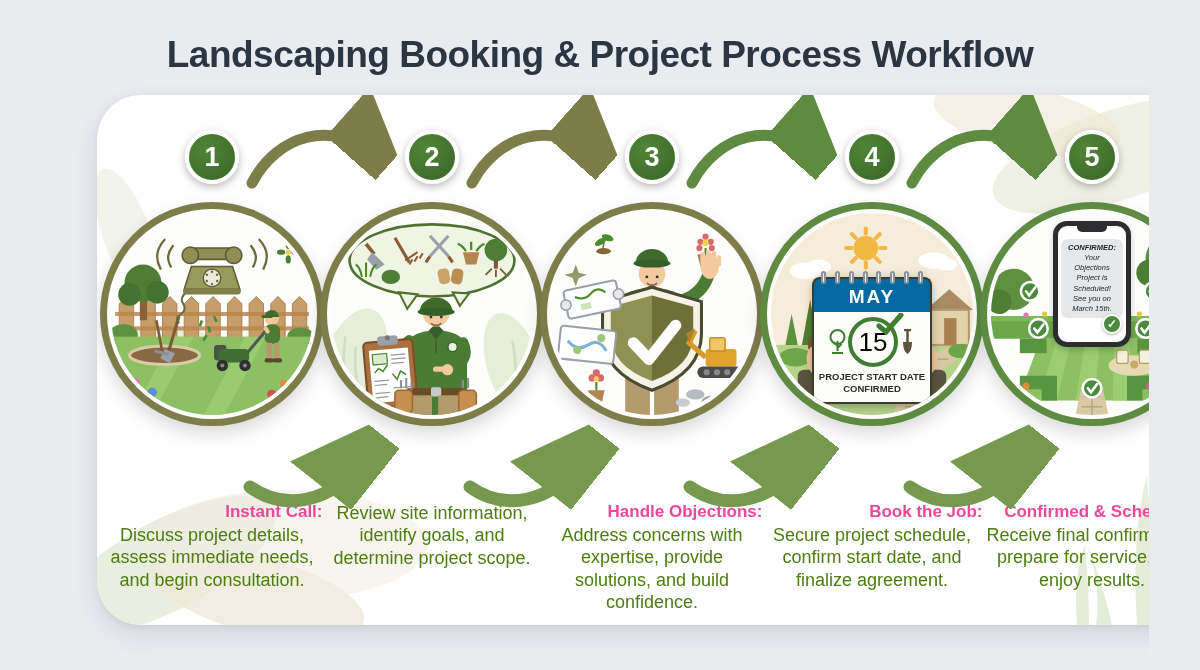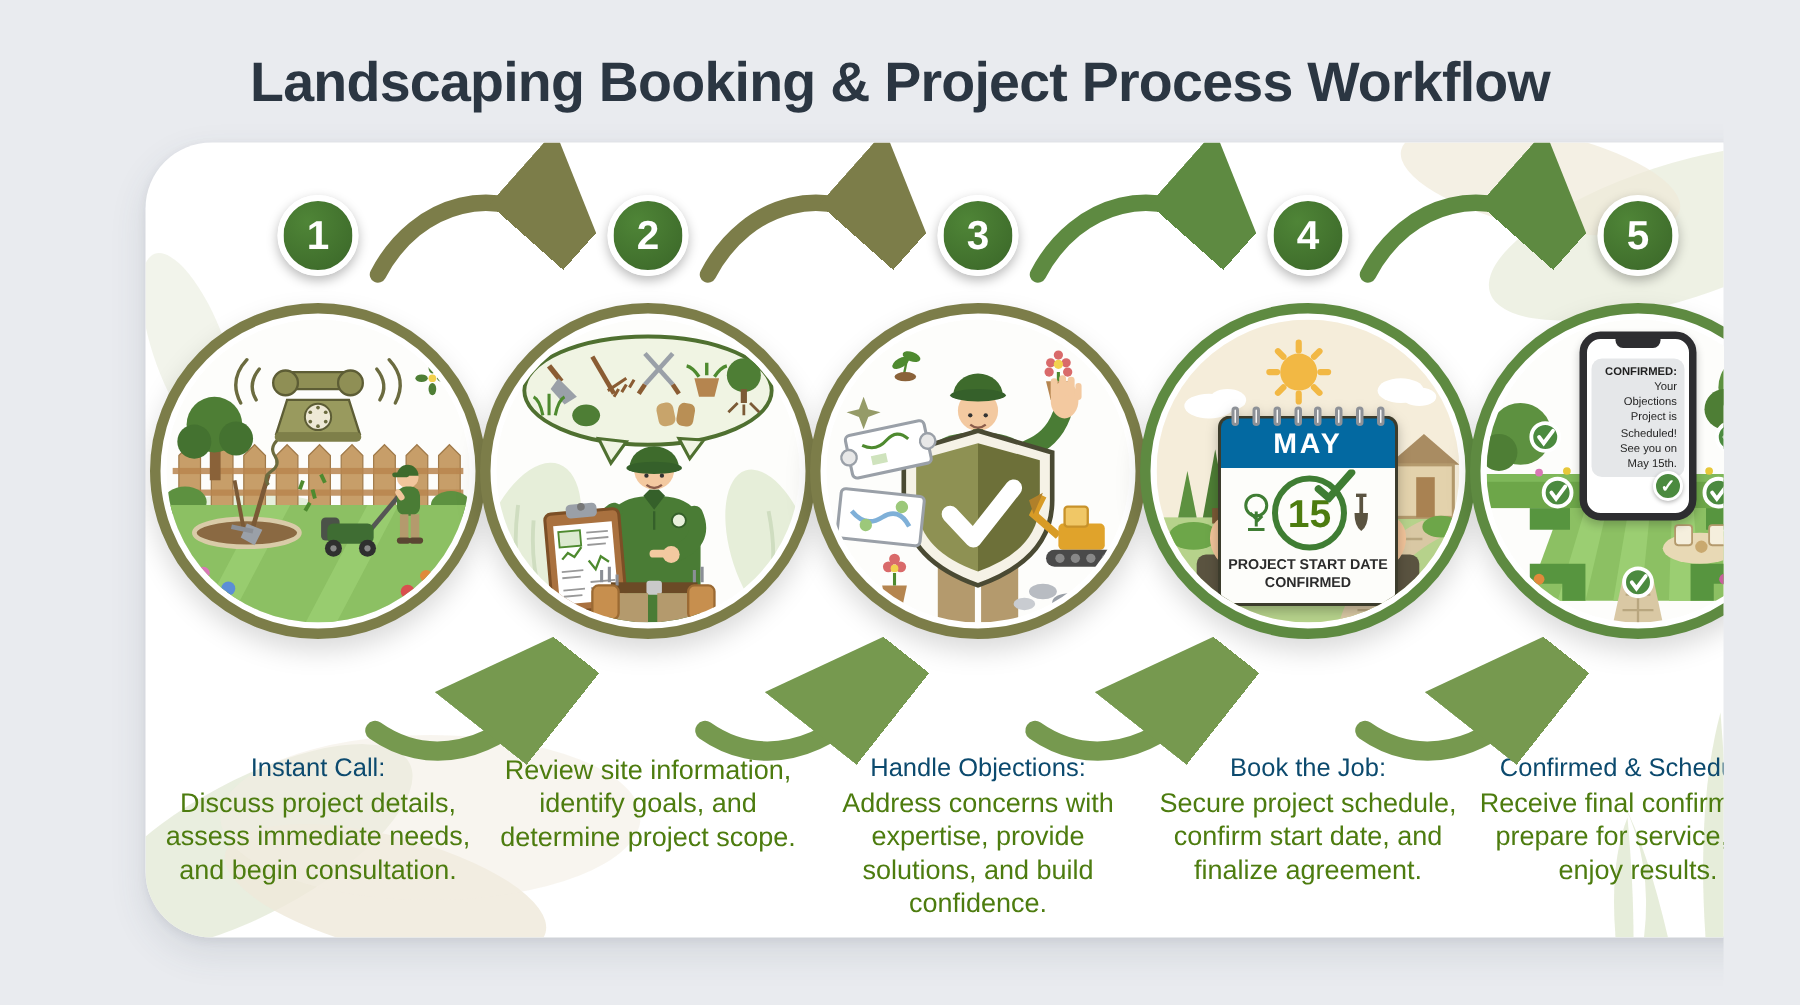--- a/index.html
+++ b/index.html
@@ -18,46 +18,46 @@
            border:4px solid #fff; box-shadow:0 3px 8px rgba(0,0,0,.28);
            color:#fff; font-size:27px; font-weight:bold;
            display:flex; align-items:center; justify-content:center; }
   .circle { position:relative; width:224px; height:224px; margin:18px auto 0; border-radius:50%;
             background:#fff; padding:4px; border:7px solid #7c7d49;
             box-shadow:0 8px 18px rgba(0,0,0,.15); }
   .circle.ring-green { border-color:#5e8a41; }
   .art { position:relative; width:202px; height:202px; border-radius:50%; overflow:hidden; background:#fdfdfb; }
   .art svg.scene { display:block; width:202px; height:202px; }
   .step-text { margin-top:76px; text-align:center; padding:0 2px; }
-  .step-heading { font-size:17px; font-weight:normal; color:#0c4a6e; }
+  .step-heading { font-size:17px; font-weight:bold; color:#ec4899;text-align:right; }
   .step-desc { font-size:18px; line-height:1.24; color:#4d7c0f; margin-top:2px; }
   .arrows { position:absolute; inset:0; z-index:5; pointer-events:none; }
   
   .calendar { position:absolute; left:50%; top:58px; transform:translateX(-50%); width:120px; z-index:3;
               filter:drop-shadow(0 3px 4px rgba(0,0,0,.25)); }
   .spiral { position:relative; z-index:2; display:flex; justify-content:space-between; padding:0 9px; margin-bottom:-7px; }
   .spiral span { width:5px; height:13px; border:2px solid #8d9197; border-radius:3px; background:#f5f5f5; }
   .cal-header { background:#0369a1; border:2px solid #3c3c2c; border-bottom:none; border-radius:8px 8px 0 0;
                 color:#fff; font-weight:bold; font-size:19px; letter-spacing:2px; text-align:center; padding:7px 0 4px; }
   .cal-body { background:#fdfdfa; border:2px solid #3c3c2c; border-top:none; border-radius:0 0 8px 8px;
               padding:5px 1px 6px; text-align:center; }
   .cal-mid { display:flex; align-items:center; justify-content:center; gap:2px; }
   .day-ring { position:relative; width:50px; height:50px; border:4px solid #3f7d33; border-radius:50%;
               display:flex; align-items:center; justify-content:center; flex:0 0 auto; }
-  .day { font-size:26px; font-weight:bold; color:#4d7c0f; }
+  .day { font-size:26px; font-weight:normal; color:#000000; }
   .day-check { position:absolute; top:-8px; right:-10px; }
   .cal-caption { margin-top:4px; font-weight:bold; font-size:9.5px; color:#2b2b2b; line-height:1.3; }
   
   .phone { position:absolute; left:50%; top:8px; transform:translateX(-50%); width:78px; height:126px;
            background:#fff; border:5px solid #2d2d30; border-radius:14px; z-index:3;
            box-shadow:0 3px 6px rgba(0,0,0,.2); }
   .notch { position:absolute; top:-1px; left:50%; transform:translateX(-50%); width:30px; height:7px;
            background:#2d2d30; border-radius:0 0 5px 5px; }
   .sms { margin:13px 3px 0; background:#e5e7e9; border-radius:7px; padding:4px 5px;
-         font-size:7.5px; line-height:1.35; color:#1f1f1f; text-align:right; }
+         font-size:7.5px; line-height:1.35; color:#1f1f1f; text-align:center;font-style:italic; }
   .sms .sms-line { display:block; }
   .sms .sms-heading { display:block; font-weight:bold; }
   .phone-check { position:absolute; right:4px; bottom:8px; width:20px; height:20px; border-radius:50%;
                  background:#4b8a3f; border:2px solid #fff; color:#fff; font-size:12px; font-weight:bold;
                  text-align:center; line-height:16px; box-shadow:0 1px 3px rgba(0,0,0,.3); }
 </style>
 </head>
 <body>
 
 <div class="page">
@@ -550,21 +550,21 @@
                   <path d="M-4,0 l3,4 6,-8" stroke="#ffffff" stroke-width="2.5" fill="none" stroke-linecap="round"></path>
                 </g>
             </g>
           </svg>
           <div class="phone">
             <div class="notch"></div>
             <div class="sms">
               <span class="sms-heading">CONFIRMED:</span>
               <span class="sms-line">Your Objections</span>
               <span class="sms-line">Project is Scheduled!</span>
-              <span class="sms-line">See you on May 15th.</span>
+              <span class="sms-line">See you on March 15th.</span>
             </div>
             <div class="phone-check">✓</div>
           </div>
         </div>
       </div>
       <div class="step-text">
         <div class="step-heading">Confirmed &amp; Scheduled:</div>
         <div class="step-desc">Receive final confirmation, prepare for service, and enjoy results.</div>
       </div>
     </div>

